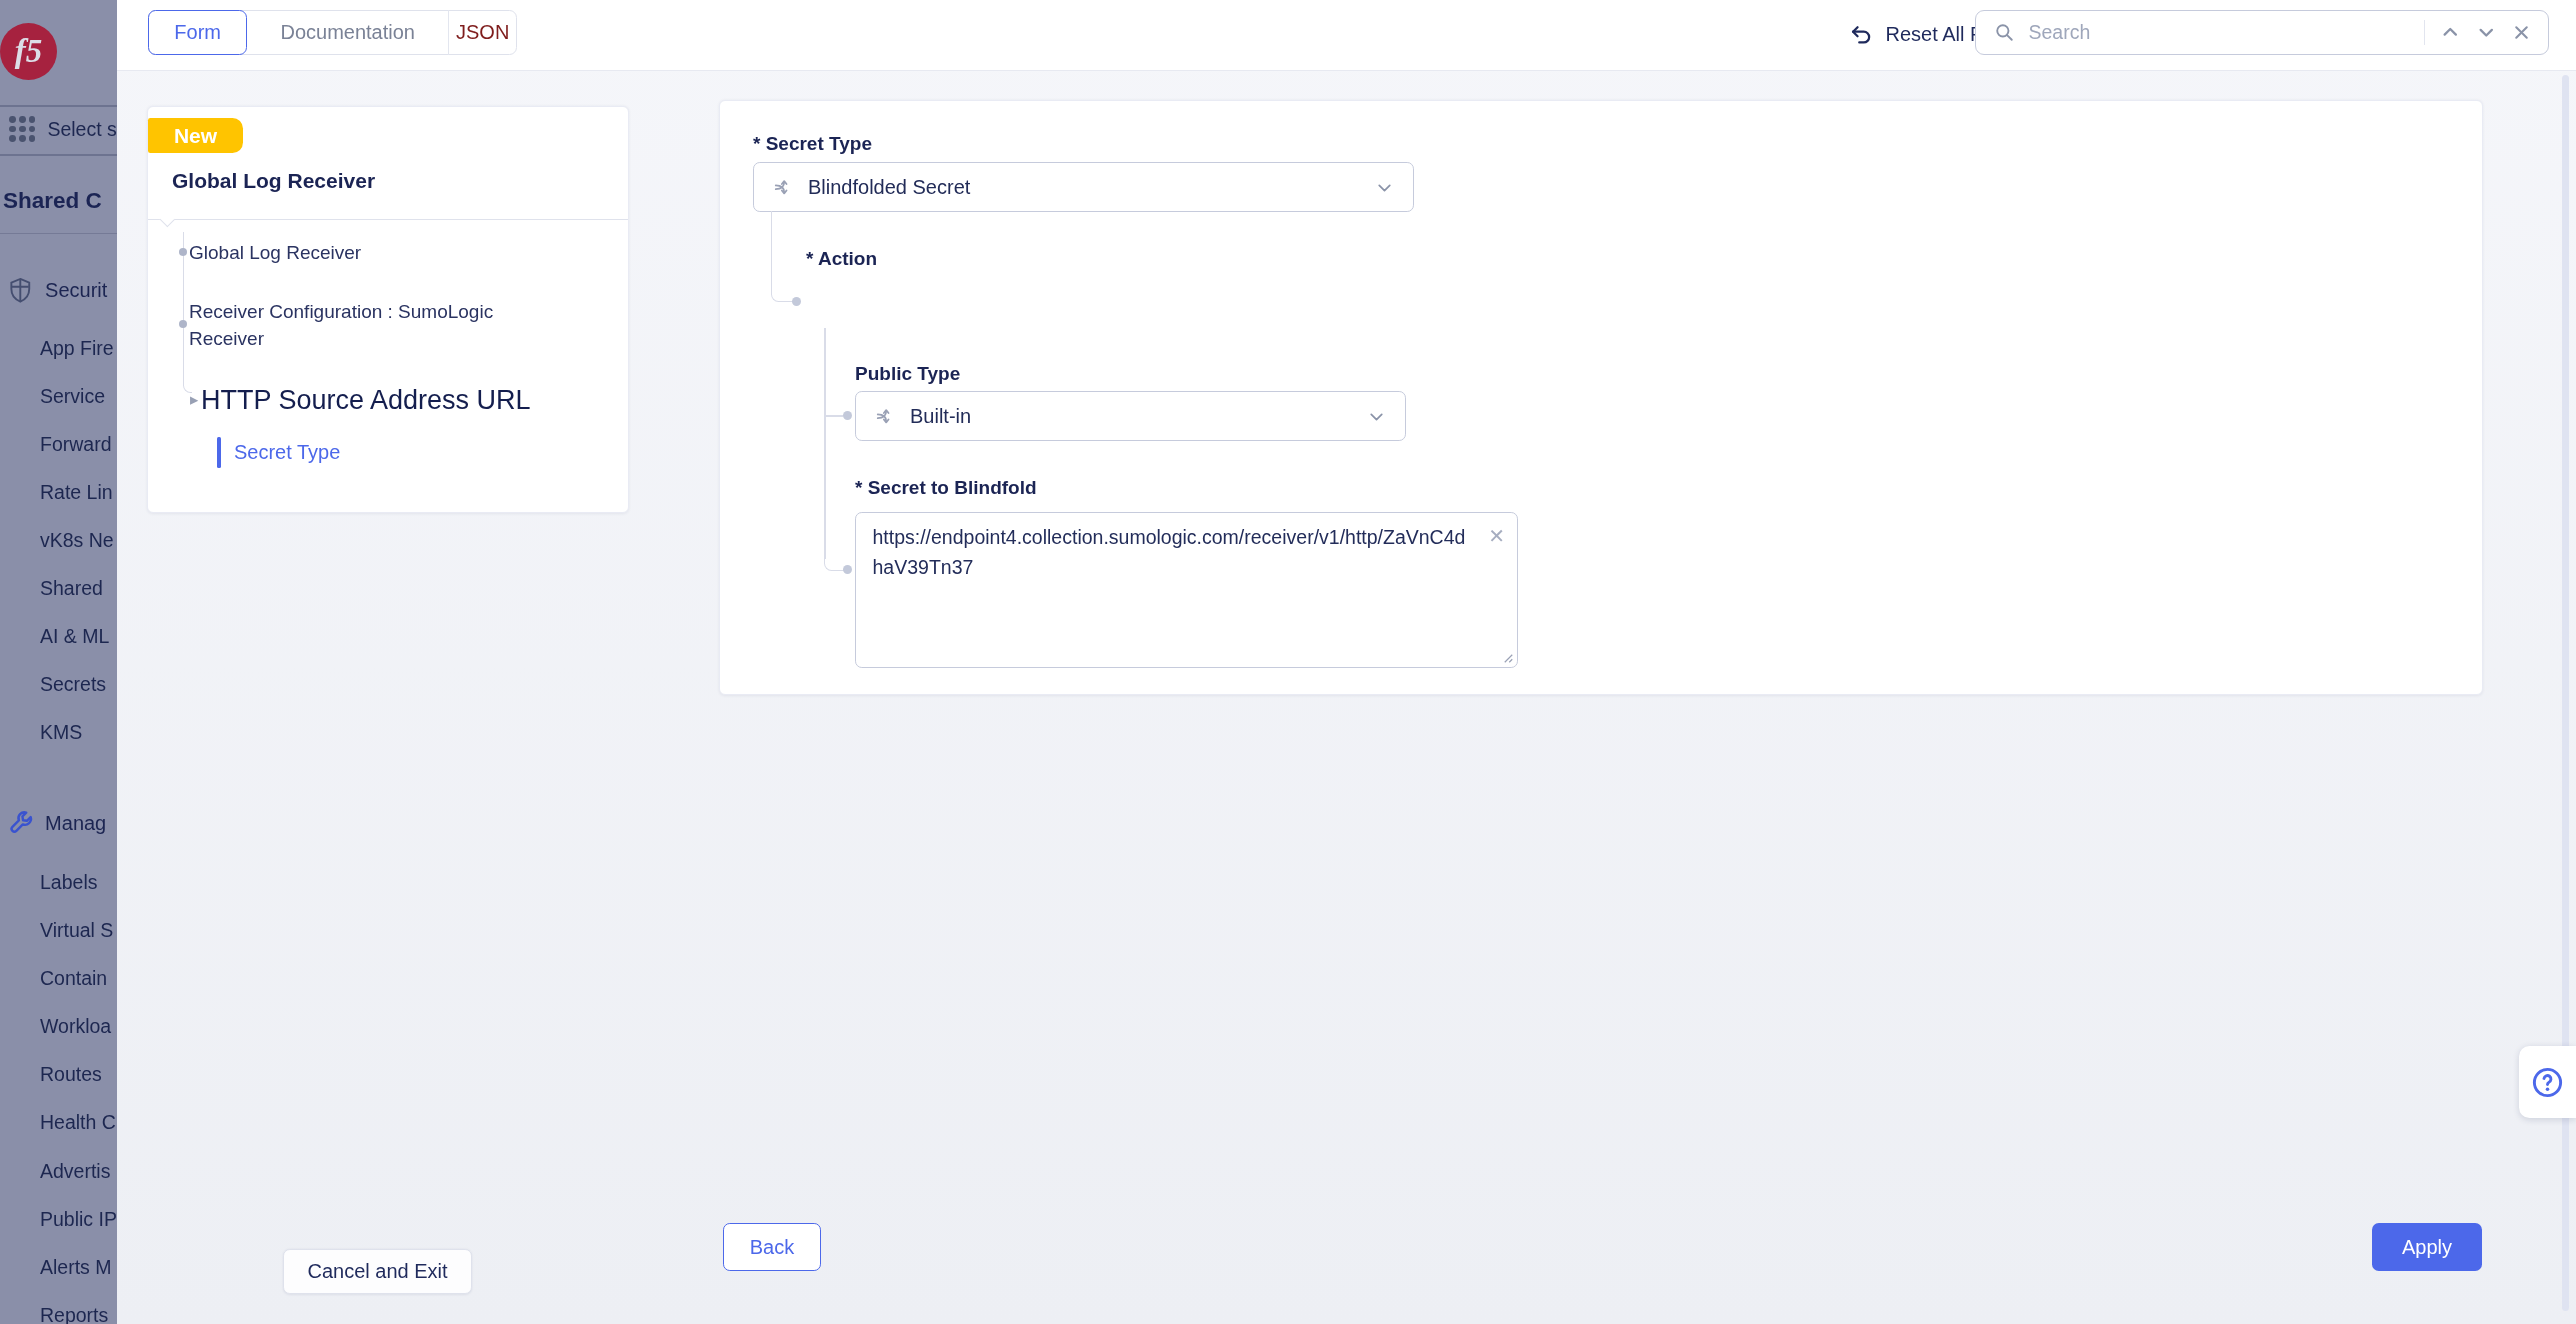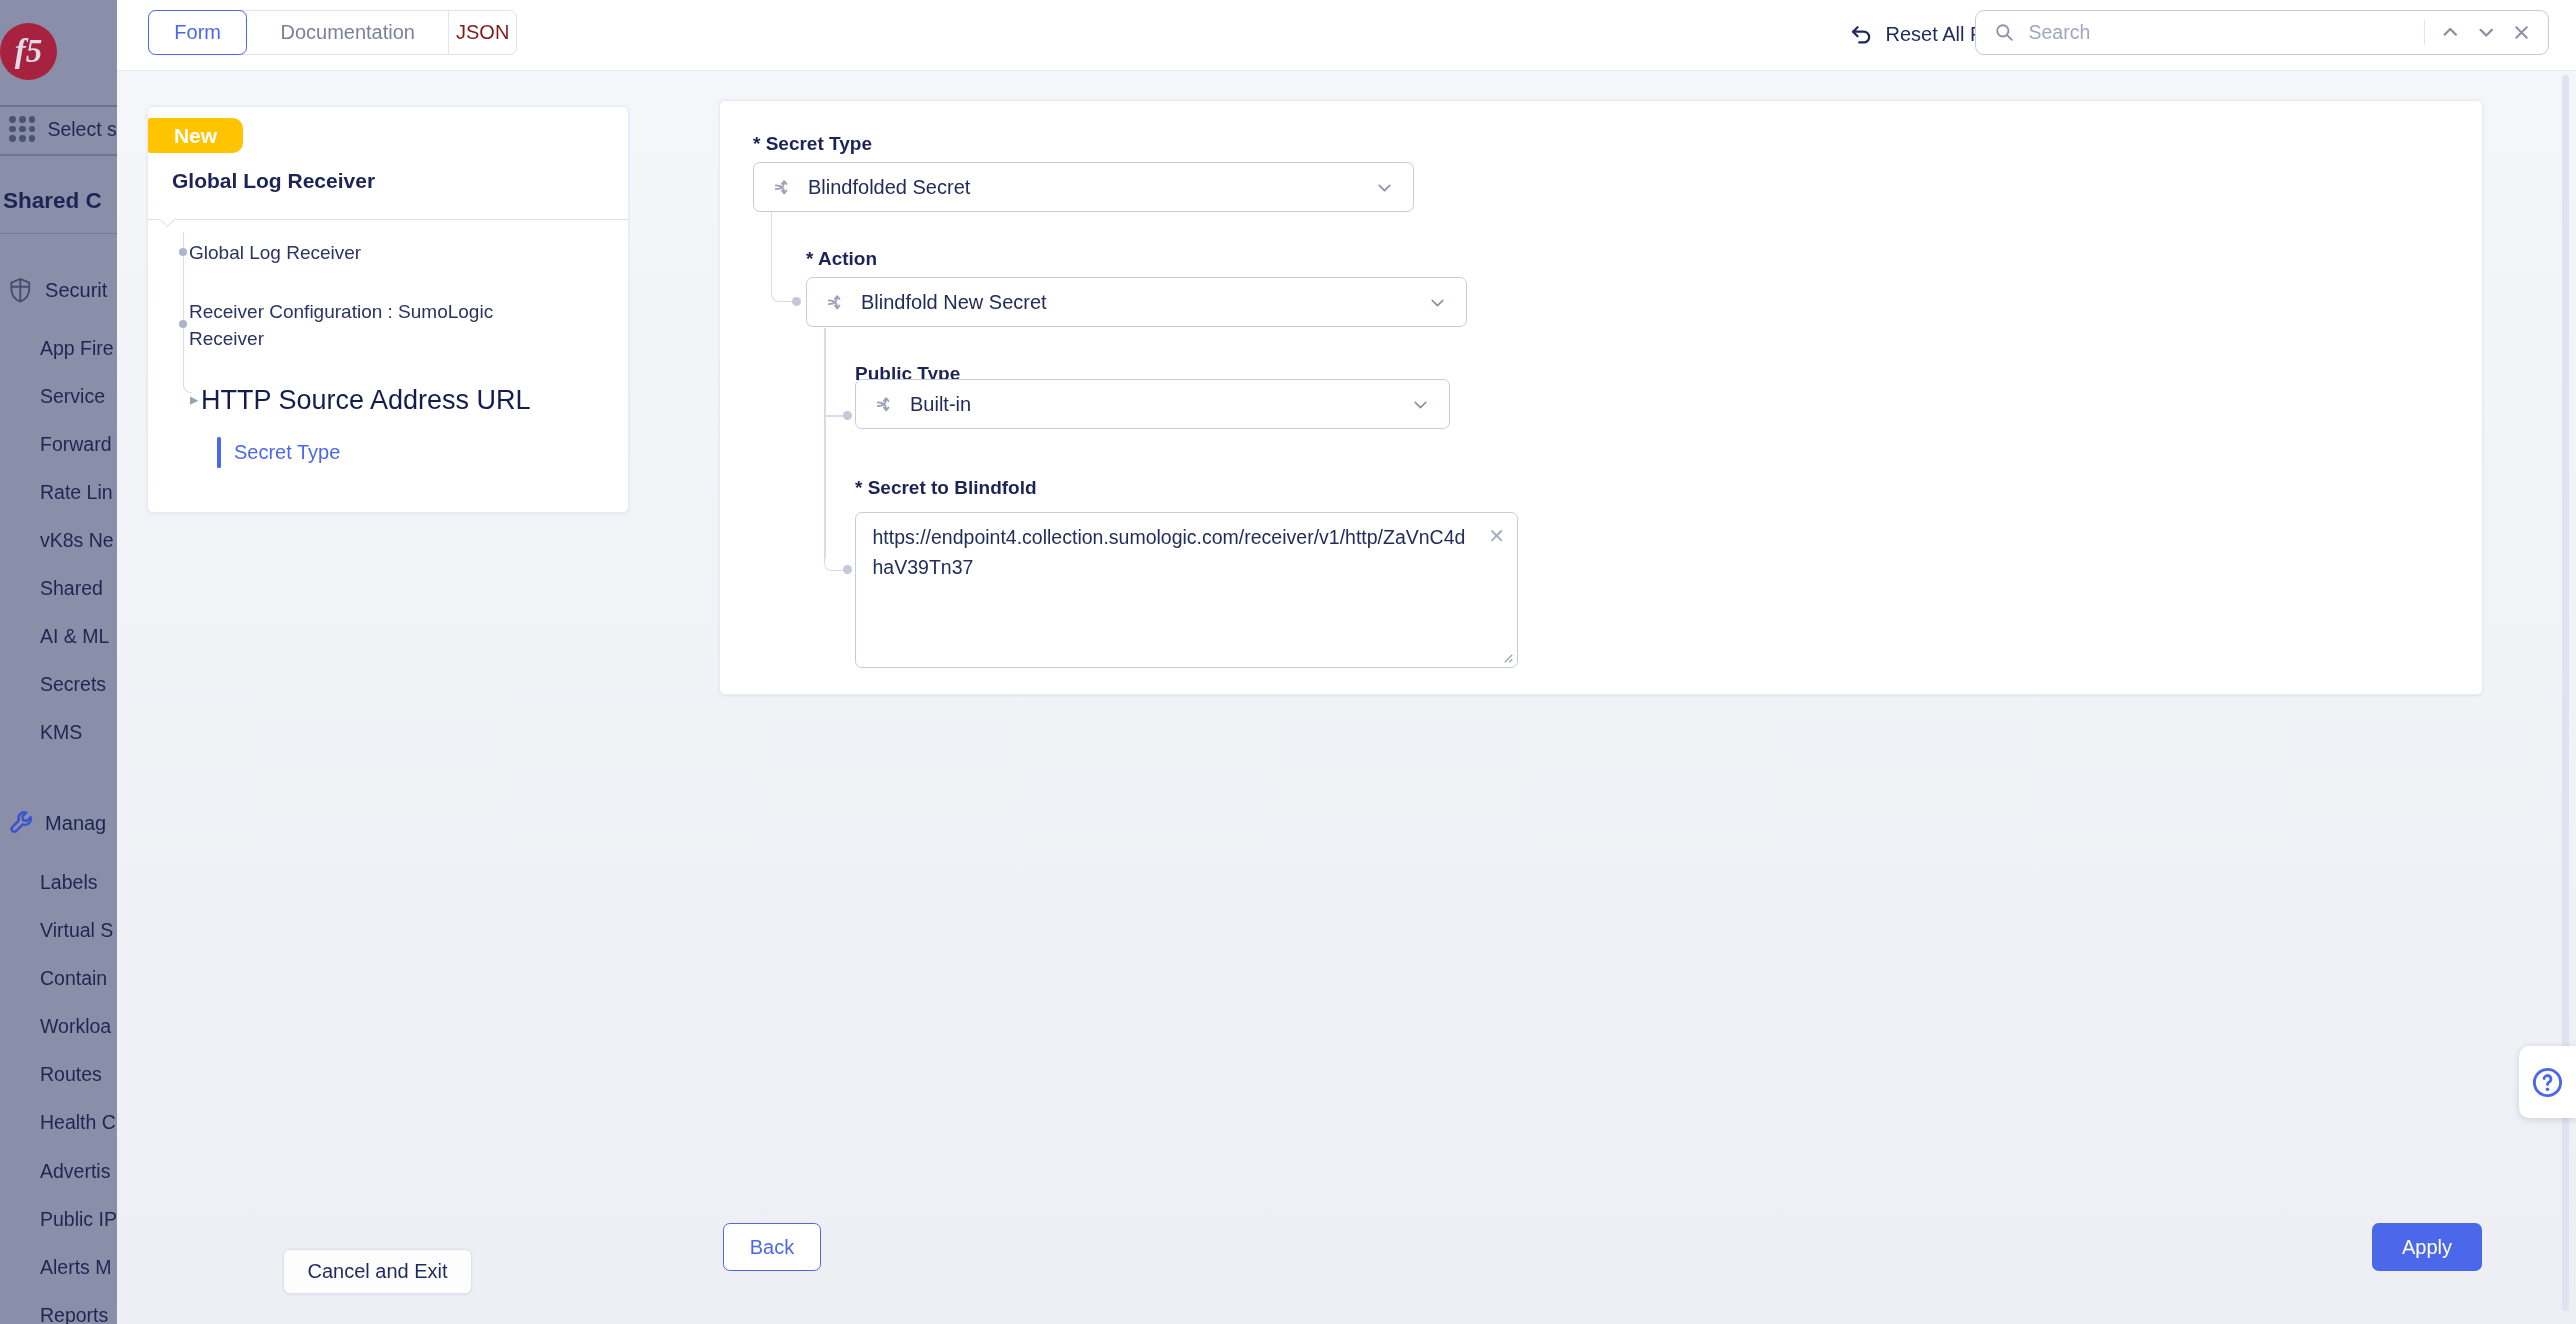--- a/index.html
+++ b/index.html
@@ -201,41 +201,29 @@
       <span class="val">Blindfolded Secret</span>
       <svg width="21" height="21" viewBox="0 0 24 24" fill="none" stroke="#8a93a8" stroke-width="2" stroke-linecap="round" stroke-linejoin="round">
           <path d="M6 9.5 L12 15.5 L18 9.5"></path>
         </svg>
     </div>
 
     <div class="connL" style="left:51px;top:110px;width:21px;height:90px"></div>
     <div class="cdot" style="left:72px;top:196px"></div>
 
     <div class="flabel" style="left:86px;top:147px">* Action</div>
-    <div class="dd" style="left:86px;top:176px;width:661px">
-      <svg width="22.5" height="22.5" viewBox="0 0 24 24" fill="none" stroke="#9aa1b5" stroke-width="1.9" stroke-linecap="round" stroke-linejoin="round">
-        <path d="M4 14 C9 14 13 12 13 6.5"></path>
-          <path d="M10.5 8.5 L13 5.5 L15.5 8.5"></path>
-        <path d="M4 10 C9 10 13 12 13 17.5"></path>
-          <path d="M10.5 15.5 L13 18.5 L15.5 15.5"></path>
-      </svg>
-      <span class="val">Blindfold New Secret</span>
-      <svg width="21" height="21" viewBox="0 0 24 24" fill="none" stroke="#8a93a8" stroke-width="2" stroke-linecap="round" stroke-linejoin="round">
-          <path d="M6 9.5 L12 15.5 L18 9.5"></path>
-        </svg>
-    </div>
 
     <div class="connV" style="left:104px;top:227px;height:231px"></div>
     <div class="connH" style="left:105px;top:314px;width:18px"></div>
     <div class="cdot" style="left:123px;top:310px"></div>
     <div class="connL" style="left:104px;top:451px;width:19.5px;height:18px"></div>
     <div class="cdot" style="left:123px;top:464px"></div>
 
     <div class="flabel" style="left:135px;top:262px">Public Type</div>
-    <div class="dd" style="left:135px;top:278px;width:595px">
+    <div class="dd" style="left:135px;top:290px;width:551px">
       <svg width="22.5" height="22.5" viewBox="0 0 24 24" fill="none" stroke="#9aa1b5" stroke-width="1.9" stroke-linecap="round" stroke-linejoin="round">
         <path d="M4 14 C9 14 13 12 13 6.5"></path>
           <path d="M10.5 8.5 L13 5.5 L15.5 8.5"></path>
         <path d="M4 10 C9 10 13 12 13 17.5"></path>
           <path d="M10.5 15.5 L13 18.5 L15.5 15.5"></path>
       </svg>
       <span class="val">Built-in</span>
       <svg width="21" height="21" viewBox="0 0 24 24" fill="none" stroke="#8a93a8" stroke-width="2" stroke-linecap="round" stroke-linejoin="round">
           <path d="M6 9.5 L12 15.5 L18 9.5"></path>
         </svg>

